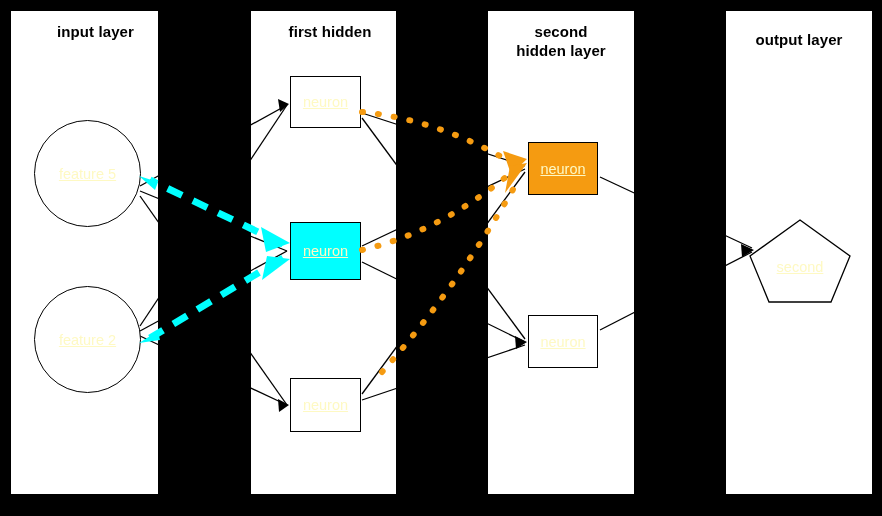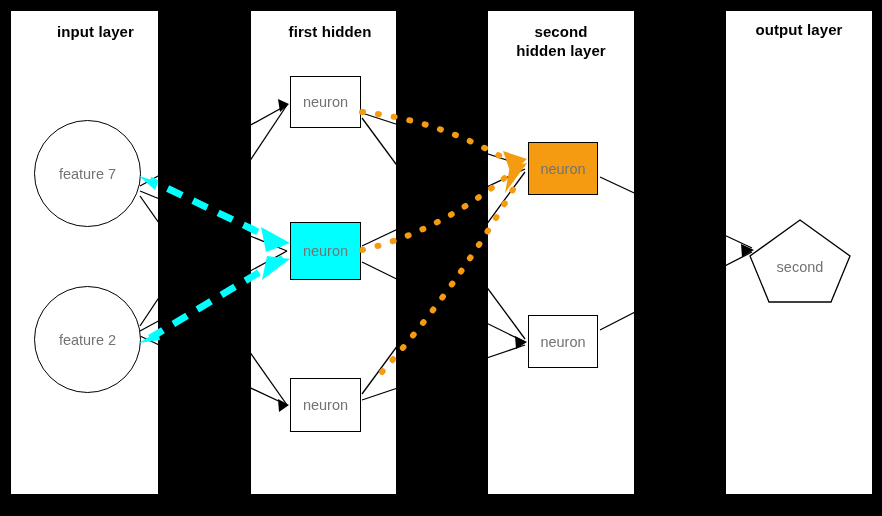--- a/index.html
+++ b/index.html
@@ -28,24 +28,25 @@
     text-align: center;
     font-weight: bold;
     font-size: 15px;
     color: #000000;
     line-height: 19px;
     letter-spacing: 0.1px;
   }
   .node-label {
     position: absolute;
     font-size: 14.5px;
-    color: #737373;
+    color: #fef9c3;
     text-align: center;
     line-height: 1;
     white-space: nowrap;
+    text-decoration: underline;
   }
   svg.overlay {
     position: absolute;
     left: 0;
     top: 0;
     width: 882px;
     height: 516px;
     pointer-events: none;
   }
   .shape-box {
@@ -75,21 +76,21 @@
 
   <div class="panel-title" style="left:251px; top:22px; width:158px;">
     <div>first hidden</div>
   </div>
 
   <div class="panel-title" style="left:488px; top:22px; width:146px;">
     <div>second</div>
     <div>hidden layer</div>
   </div>
 
-  <div class="panel-title" style="left:726px; top:20px; width:146px;">output layer</div>
+  <div class="panel-title" style="left:726px; top:30px; width:146px;">output layer</div>
 
   <svg class="overlay" viewBox="0 0 882 516">
     <g stroke="#000000" stroke-width="1.3" fill="none">
 
       <line x1="140" y1="186" x2="287" y2="105"></line>
       <line x1="140" y1="326" x2="287" y2="105"></line>
 
       <line x1="140" y1="191" x2="287" y2="251"></line>
       <line x1="140" y1="331" x2="287" y2="251"></line>
 
@@ -110,21 +111,21 @@
 
     <g fill="#000000">
       <polygon points="289,104 278,99 280,112"></polygon>
       <polygon points="289,405 278,399 279,412"></polygon>
       <polygon points="527,342 515,336 516,349"></polygon>
       <polygon points="754,250 741,244 742,257"></polygon>
     </g>
   </svg>
 
   <div class="shape-circle" style="left:34px; top:120px; width:107px; height:107px;"></div>
-  <div class="node-label" style="left:34px; top:167px; width:107px;">feature 7</div>
+  <div class="node-label" style="left:34px; top:167px; width:107px;">feature 5</div>
 
   <div class="shape-circle" style="left:34px; top:286px; width:107px; height:107px;"></div>
   <div class="node-label" style="left:34px; top:333px; width:107px;">feature 2</div>
 
   <div class="shape-box" style="left:290px; top:76px; width:71px; height:52px; background:#ffffff;"></div>
   <div class="node-label" style="left:290px; top:95px; width:71px;">neuron</div>
 
   <div class="shape-box" style="left:290px; top:222px; width:71px; height:58px; background:#00ffff;"></div>
   <div class="node-label" style="left:290px; top:244px; width:71px;">neuron</div>
 

